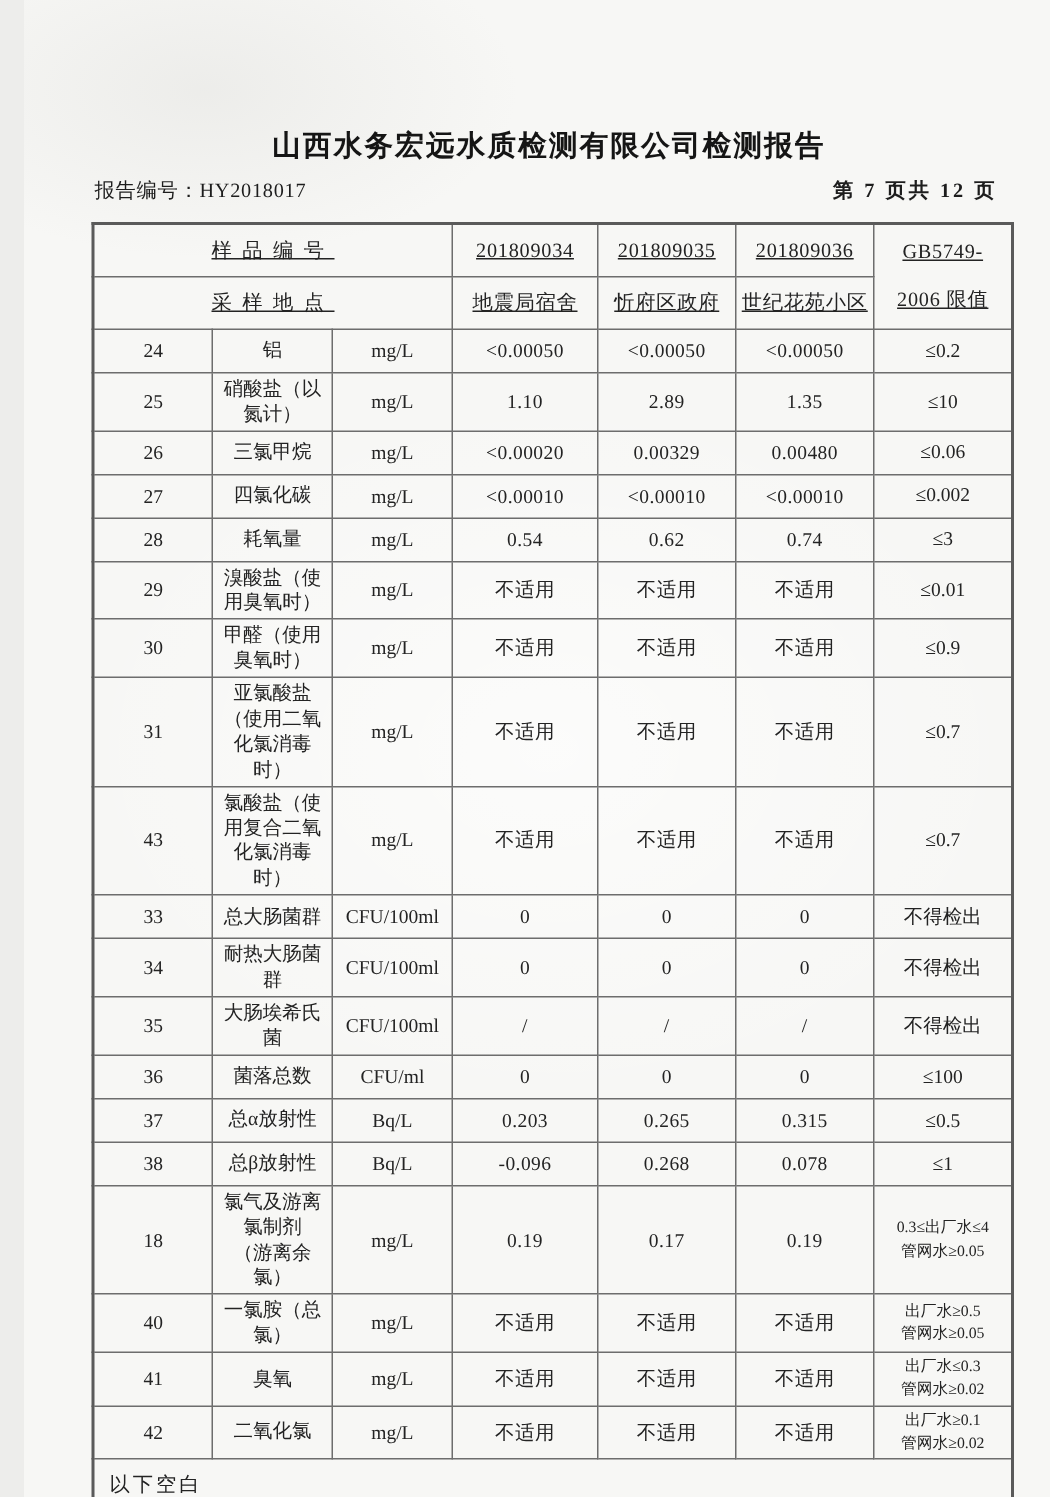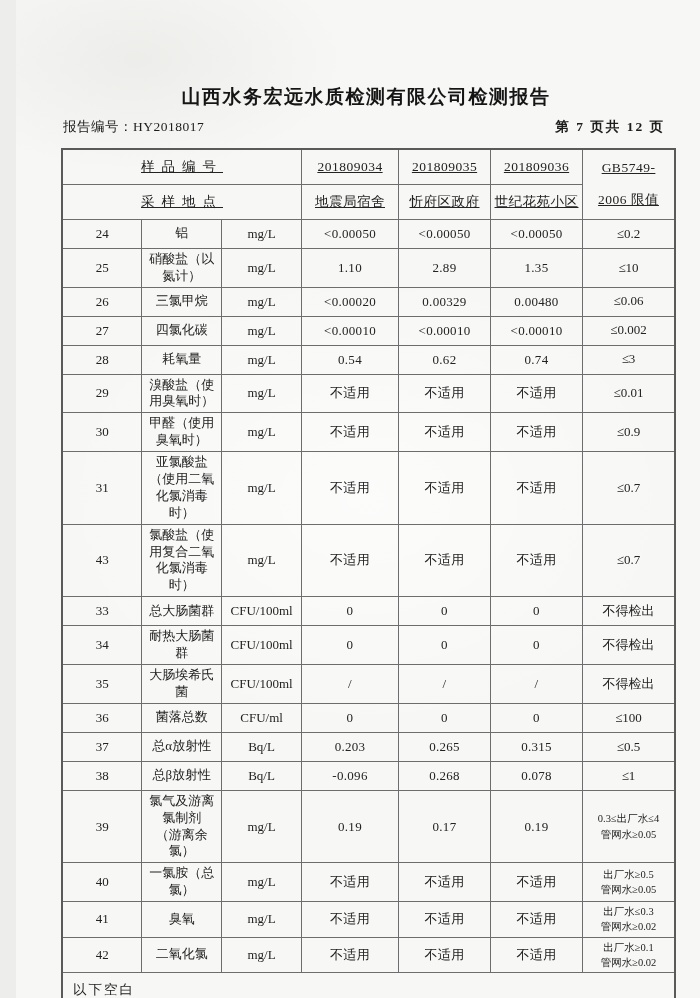--- a/index.html
+++ b/index.html
@@ -238,21 +238,21 @@
       <td class="c-no">38</td>
       <td class="c-item">总β放射性</td>
       <td class="c-unit">Bq/L</td>
       <td class="c-val">-0.096</td>
       <td class="c-val2">0.268</td>
       <td class="c-val2">0.078</td>
       <td class="c-limit">≤1</td>
     </tr>
 
     <tr>
-      <td class="c-no">39</td>
+      <td class="c-no">18</td>
       <td class="c-item">氯气及游离氯制剂
 （游离余氯）</td>
       <td class="c-unit">mg/L</td>
       <td class="c-val">0.19</td>
       <td class="c-val2">0.17</td>
       <td class="c-val2">0.19</td>
       <td class="c-limit">0.3≤出厂水≤4
 管网水≥0.05</td>
     </tr>
 

